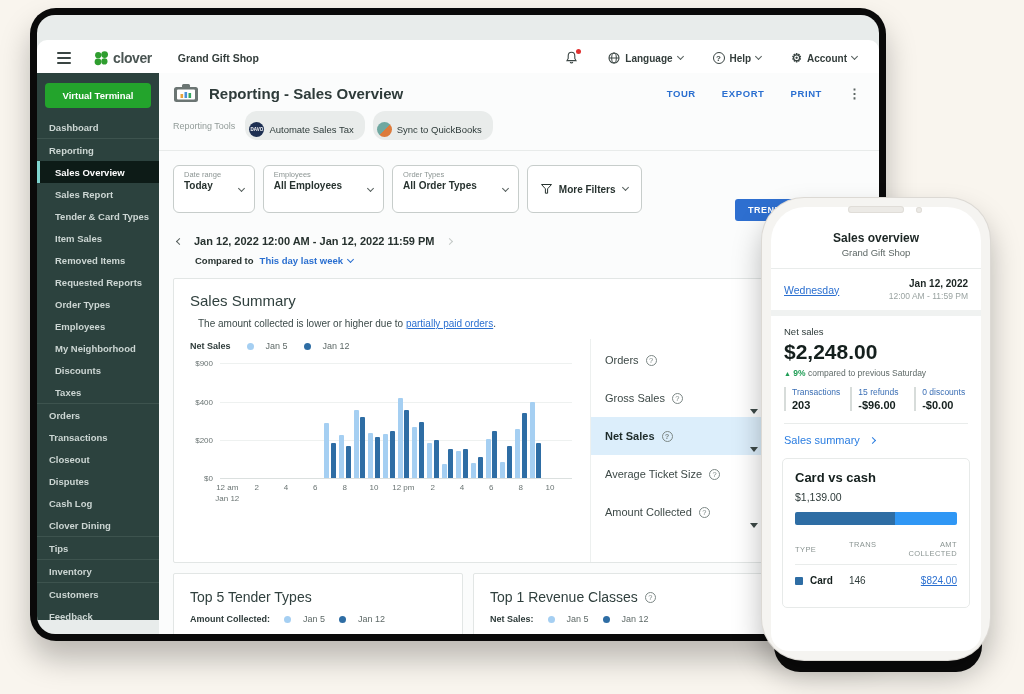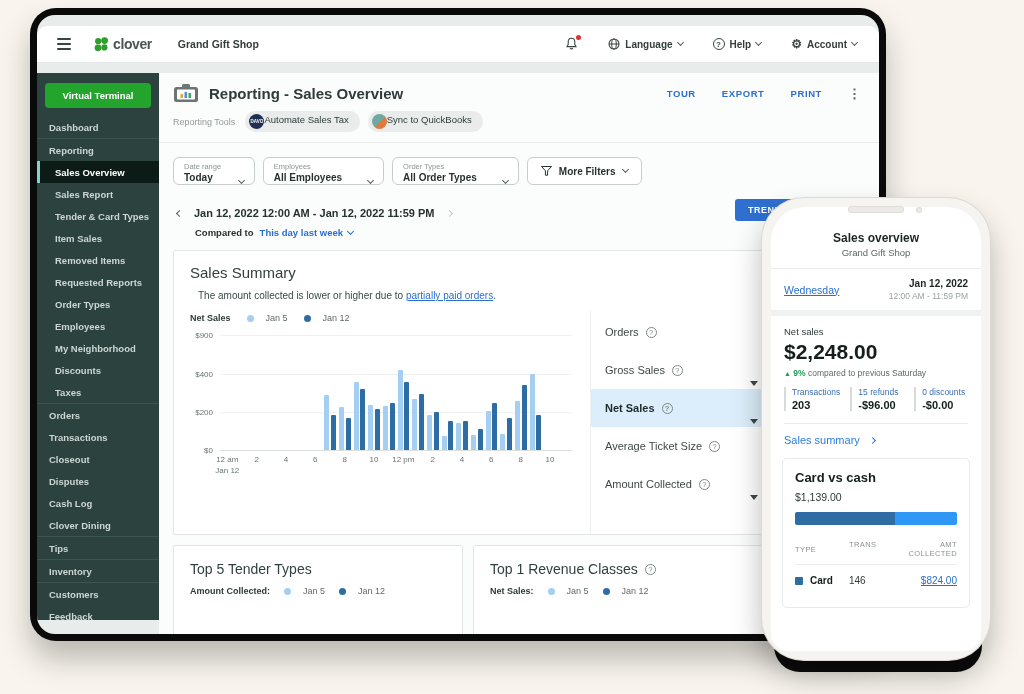--- a/index.html
+++ b/index.html
@@ -8,21 +8,21 @@
 
   .stage { position:absolute; inset:0; }
 
   
   .win-frame { position:absolute; left:30px; top:8px; width:856px; height:633px;
     background:#0a0a0a; border-radius:26px; box-shadow:0 18px 30px rgba(0,0,0,.25); }
   .app { position:absolute; left:37px; top:15px; width:842px; height:619px;
     background:#e8eceb; border-radius:18px; overflow:hidden; }
 
   
-  .topbar { position:absolute; left:0; right:0; top:11px; height:37px; background:#fff;
+  .topbar { position:absolute; left:0; right:0; top:25px; height:37px; background:#fff;
     border-bottom:1px solid #e4e7e6; display:flex; align-items:center; padding:0 22px 0 20px; border-radius:10px 10px 0 0; }
   .hamburger { display:flex; flex-direction:column; gap:3px; width:14px; cursor:pointer; }
   .hamburger span { height:2px; background:#3a4543; border-radius:1px; }
   .brand { display:flex; align-items:center; gap:4px; margin-left:22px; }
   .brand-text { font-size:14px; font-weight:bold; color:#4a5553; letter-spacing:-0.4px; }
   .store-name { margin-left:26px; font-size:10.5px; font-weight:bold; color:#333d3b; }
   .topbar-right { margin-left:auto; display:flex; align-items:center; gap:30px; }
   .bell { position:relative; cursor:pointer; display:flex; }
   .bell-dot { position:absolute; top:-2px; right:-3px; width:5px; height:5px; border-radius:50%; background:#e03131; }
   .tb-item { display:flex; align-items:center; gap:5px; font-size:10px; font-weight:bold; color:#333d3b; cursor:pointer; }
@@ -49,28 +49,28 @@
   .main { flex:1; background:#fbfcfc; position:relative; overflow:hidden; }
   .page-header { display:flex; align-items:center; padding:10px 18px 6px 14px; }
   .title-icon { margin-right:10px; display:flex; }
   .page-title { font-size:15px; font-weight:bold; color:#2e3b3a; }
   .header-actions { margin-left:auto; display:flex; align-items:center; gap:26px; }
   .hdr-action { color:#2a6fd0; font-size:9.5px; font-weight:bold; letter-spacing:.6px; cursor:pointer; }
   .kebab { color:#5b6563; font-size:13px; font-weight:bold; cursor:pointer; }
 
   .tools-row { display:flex; align-items:center; gap:10px; padding:2px 14px 10px; border-bottom:1px solid #e8ebea; }
   .tools-label { font-size:9px; color:#919b98; }
-  .chip { display:flex; align-items:flex-start; background:#e9eceb; border-radius:12px;
-    padding:3px 11px 3px 4px; font-size:9.5px; color:#2e3b3a; cursor:pointer; }
+  .chip { display:flex; align-items:center; gap:5px; background:#e9eceb; border-radius:12px;
+    padding:11px 11px 3px 4px; font-size:9.5px; color:#2e3b3a; cursor:pointer; }
   .chip-logo { width:15px; height:15px; border-radius:50%; flex-shrink:0; display:flex; align-items:center; justify-content:center; }
   .logo-davo { background:#1d2f52; color:#fff; font-size:4.5px; font-weight:bold; }
   .logo-quickbooks { background:conic-gradient(from 45deg, #dd7b3c 0 50%, #6fa8a1 50%); }
 
   .filters-row { display:flex; gap:8px; padding:14px 14px 10px; }
-  .filter-chip { border:1px solid #c7cdcb; border-radius:6px; padding:4px 10px 1px; background:#fff; cursor:pointer; }
+  .filter-chip { border:1px solid #c7cdcb; border-radius:6px; padding:4px 10px 21px; background:#fff; cursor:pointer; }
   .f-label { font-size:7.5px; color:#8c9593; }
   .f-value-row { display:flex; align-items:flex-end; gap:26px; margin-top:1px; }
   .f-value { font-size:10px; color:#27322f; font-weight:bold; }
   .more-filters { border:1px solid #c7cdcb; border-radius:6px; display:flex; align-items:center; gap:7px;
     padding:0 13px; font-size:10px; font-weight:bold; color:#27322f; background:#fff; cursor:pointer; }
 
   .date-row { display:flex; align-items:center; gap:12px; padding:12px 14px 0 18px; }
   .date-text { font-size:11px; font-weight:bold; color:#27322f; }
   .chev-left { transform:rotate(135deg); margin-top:0; cursor:pointer; }
   .chev-right { transform:rotate(-45deg); border-color:#c3c9c7; margin-top:0; }

